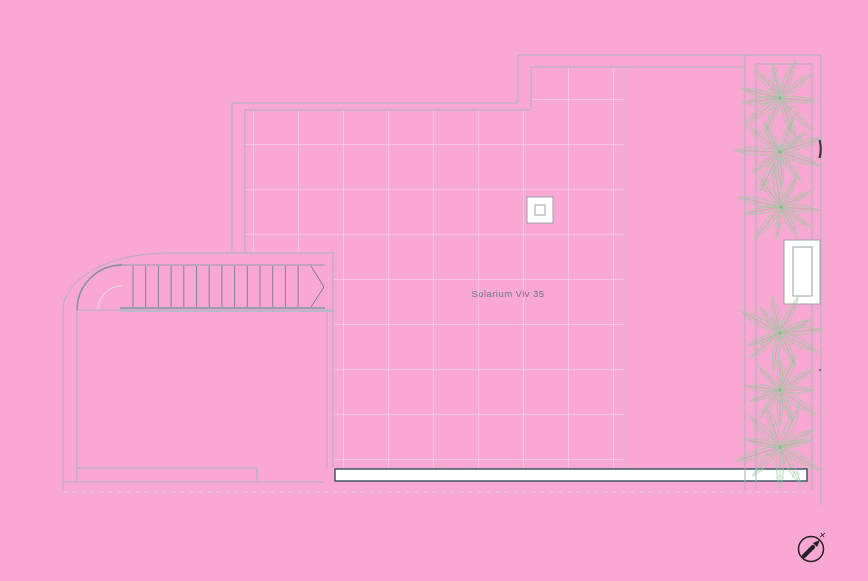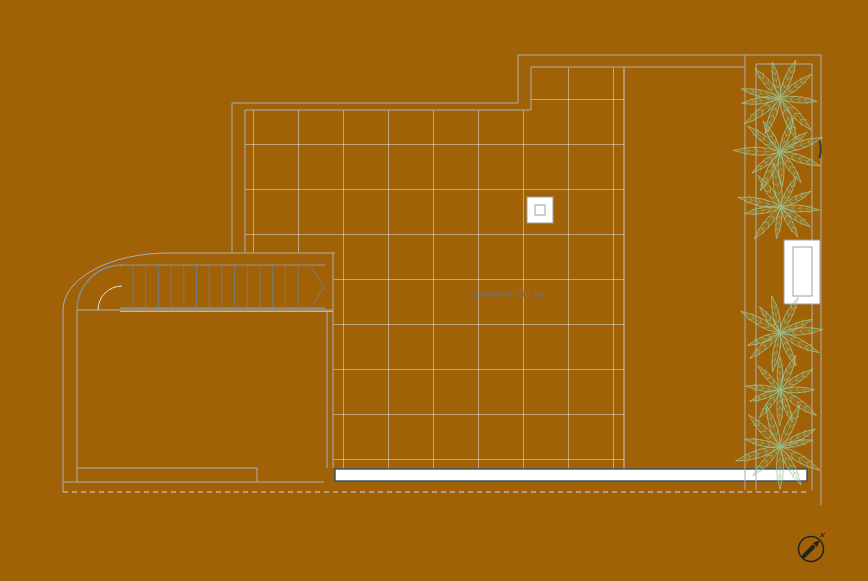--- a/index.html
+++ b/index.html
@@ -5,21 +5,21 @@
   html, body {
     margin: 0;
     padding: 0;
     background: #ffffff;
     font-family: "Liberation Sans", sans-serif;
   }
   .canvas {
     position: relative;
     width: 868px;
     height: 581px;
-    background: #a16207;
+    background: #f9a8d4;
     overflow: hidden;
   }
   svg { display: block; }
   text.room-label {
     font-family: "Liberation Sans", sans-serif;
     font-size: 9.5px;
     letter-spacing: 0.45px;
     fill: #6e767f;
   }
 </style>

